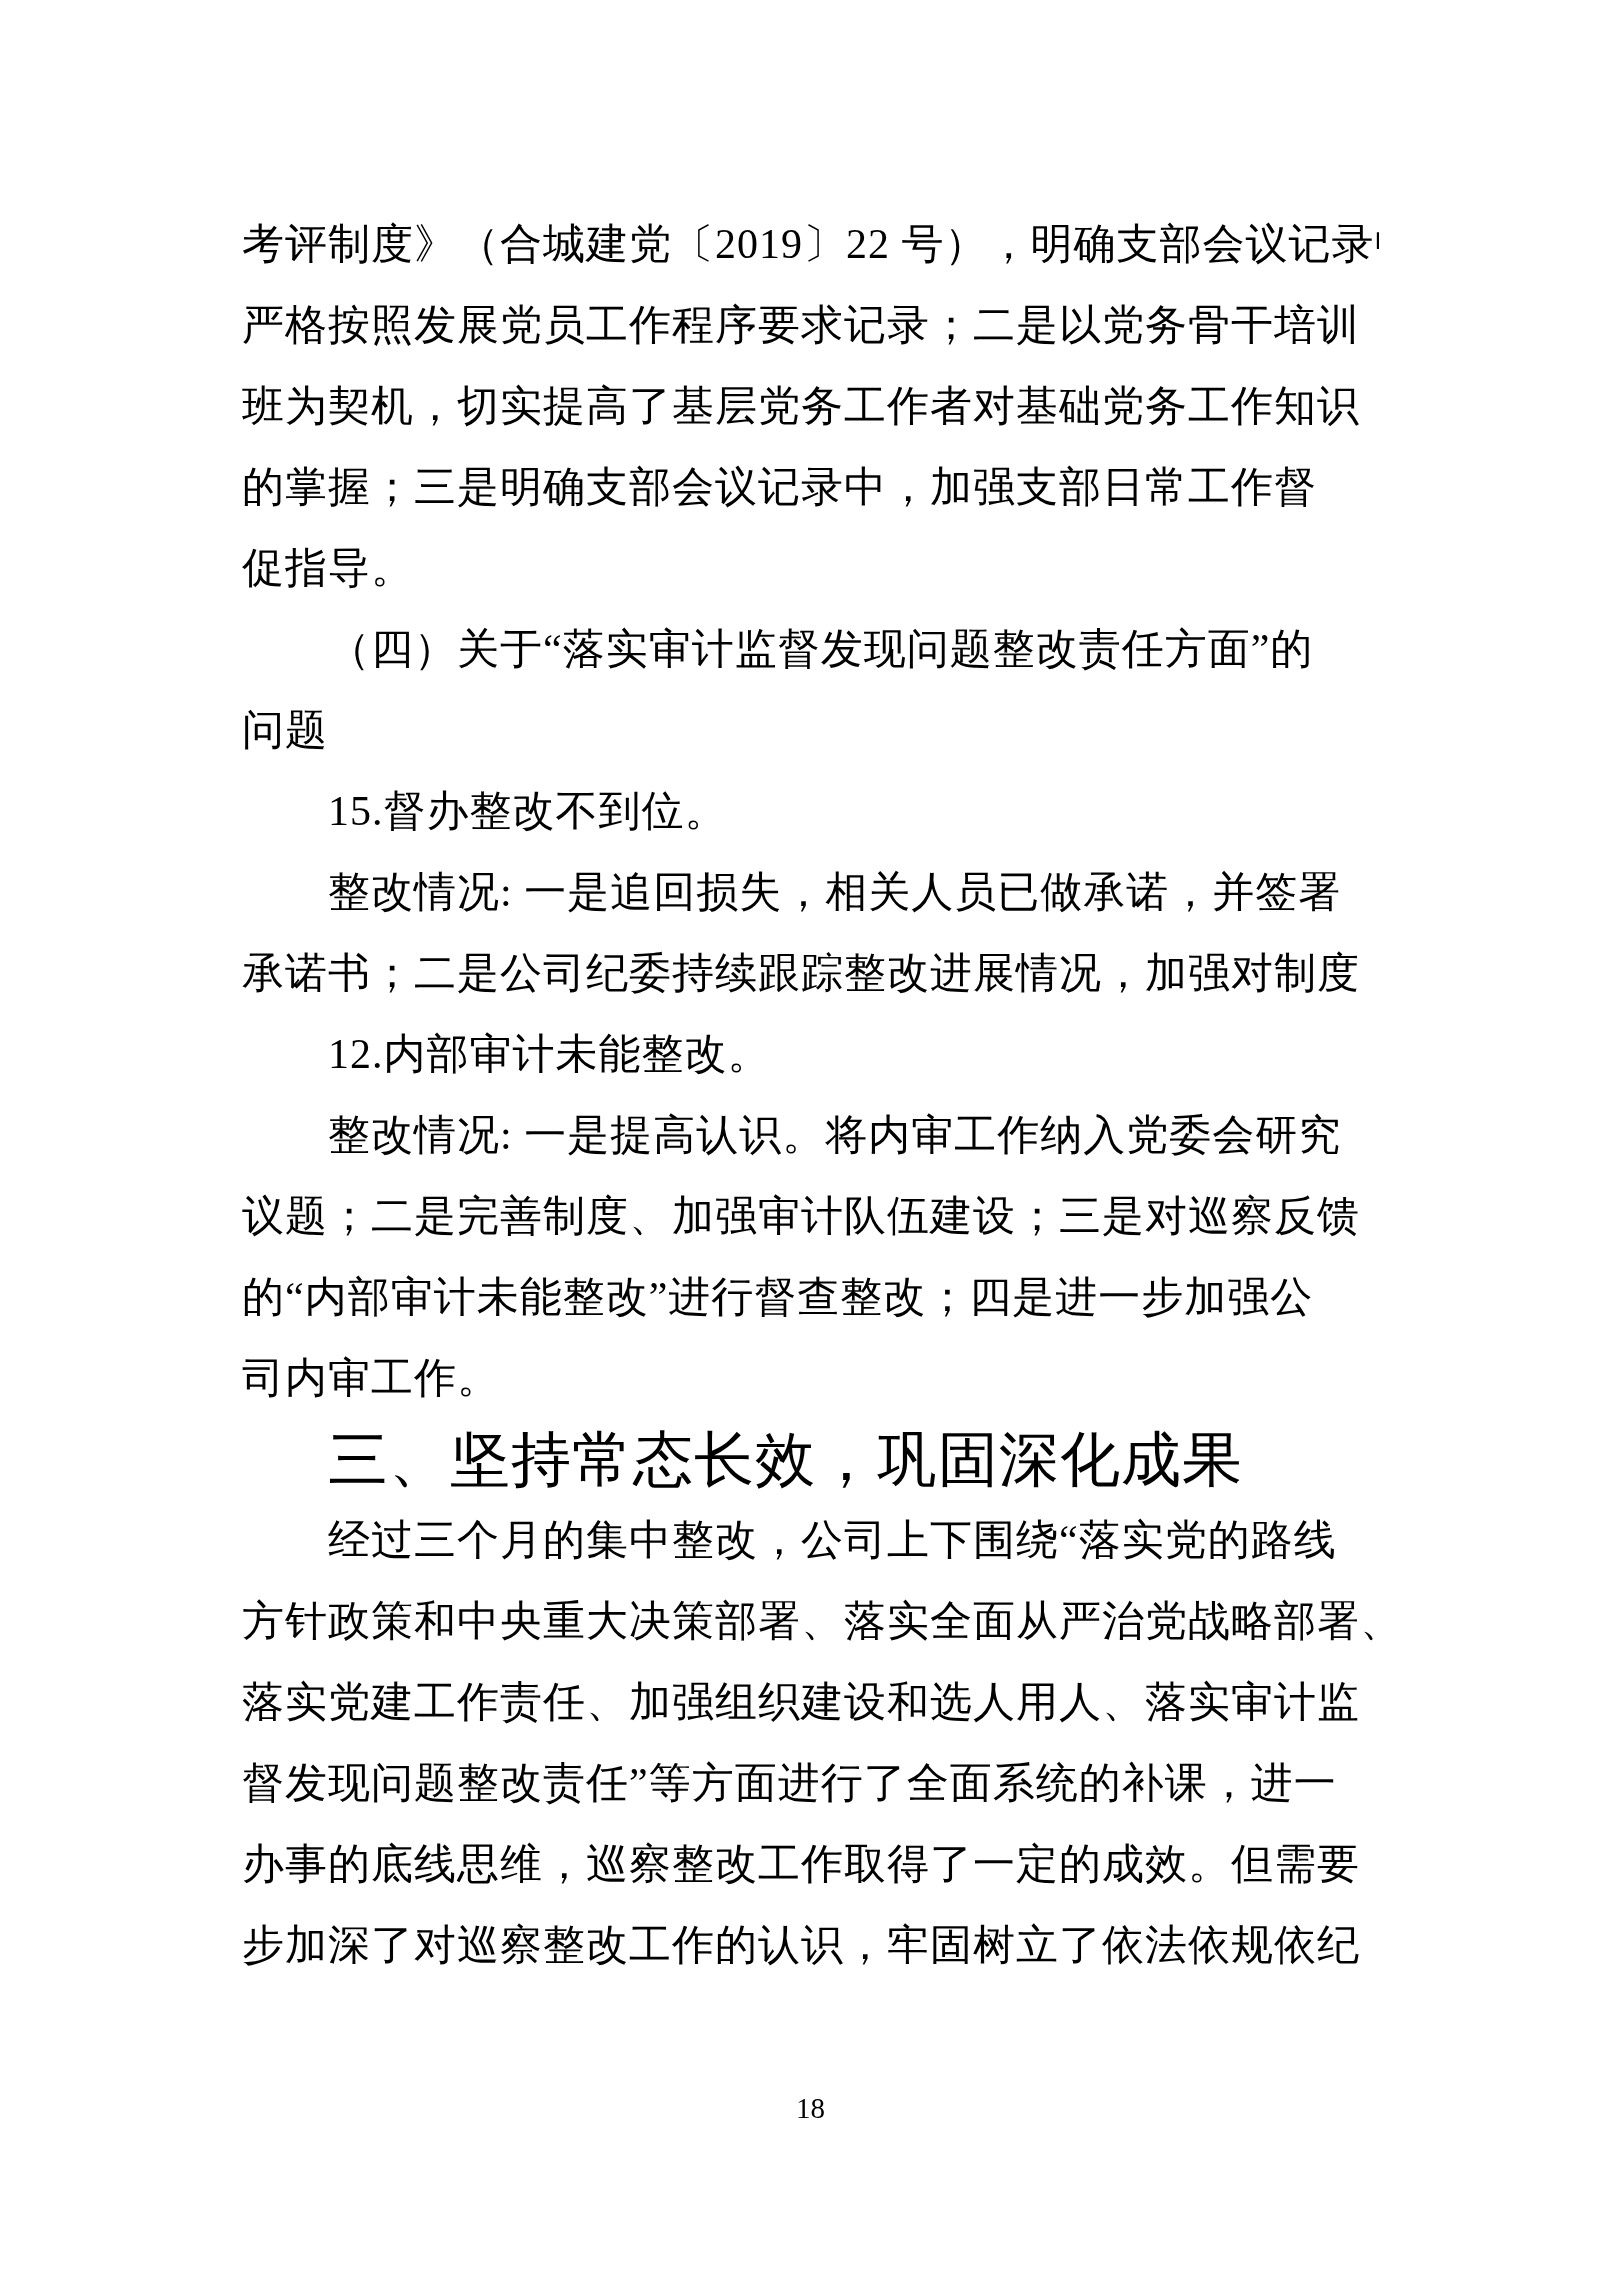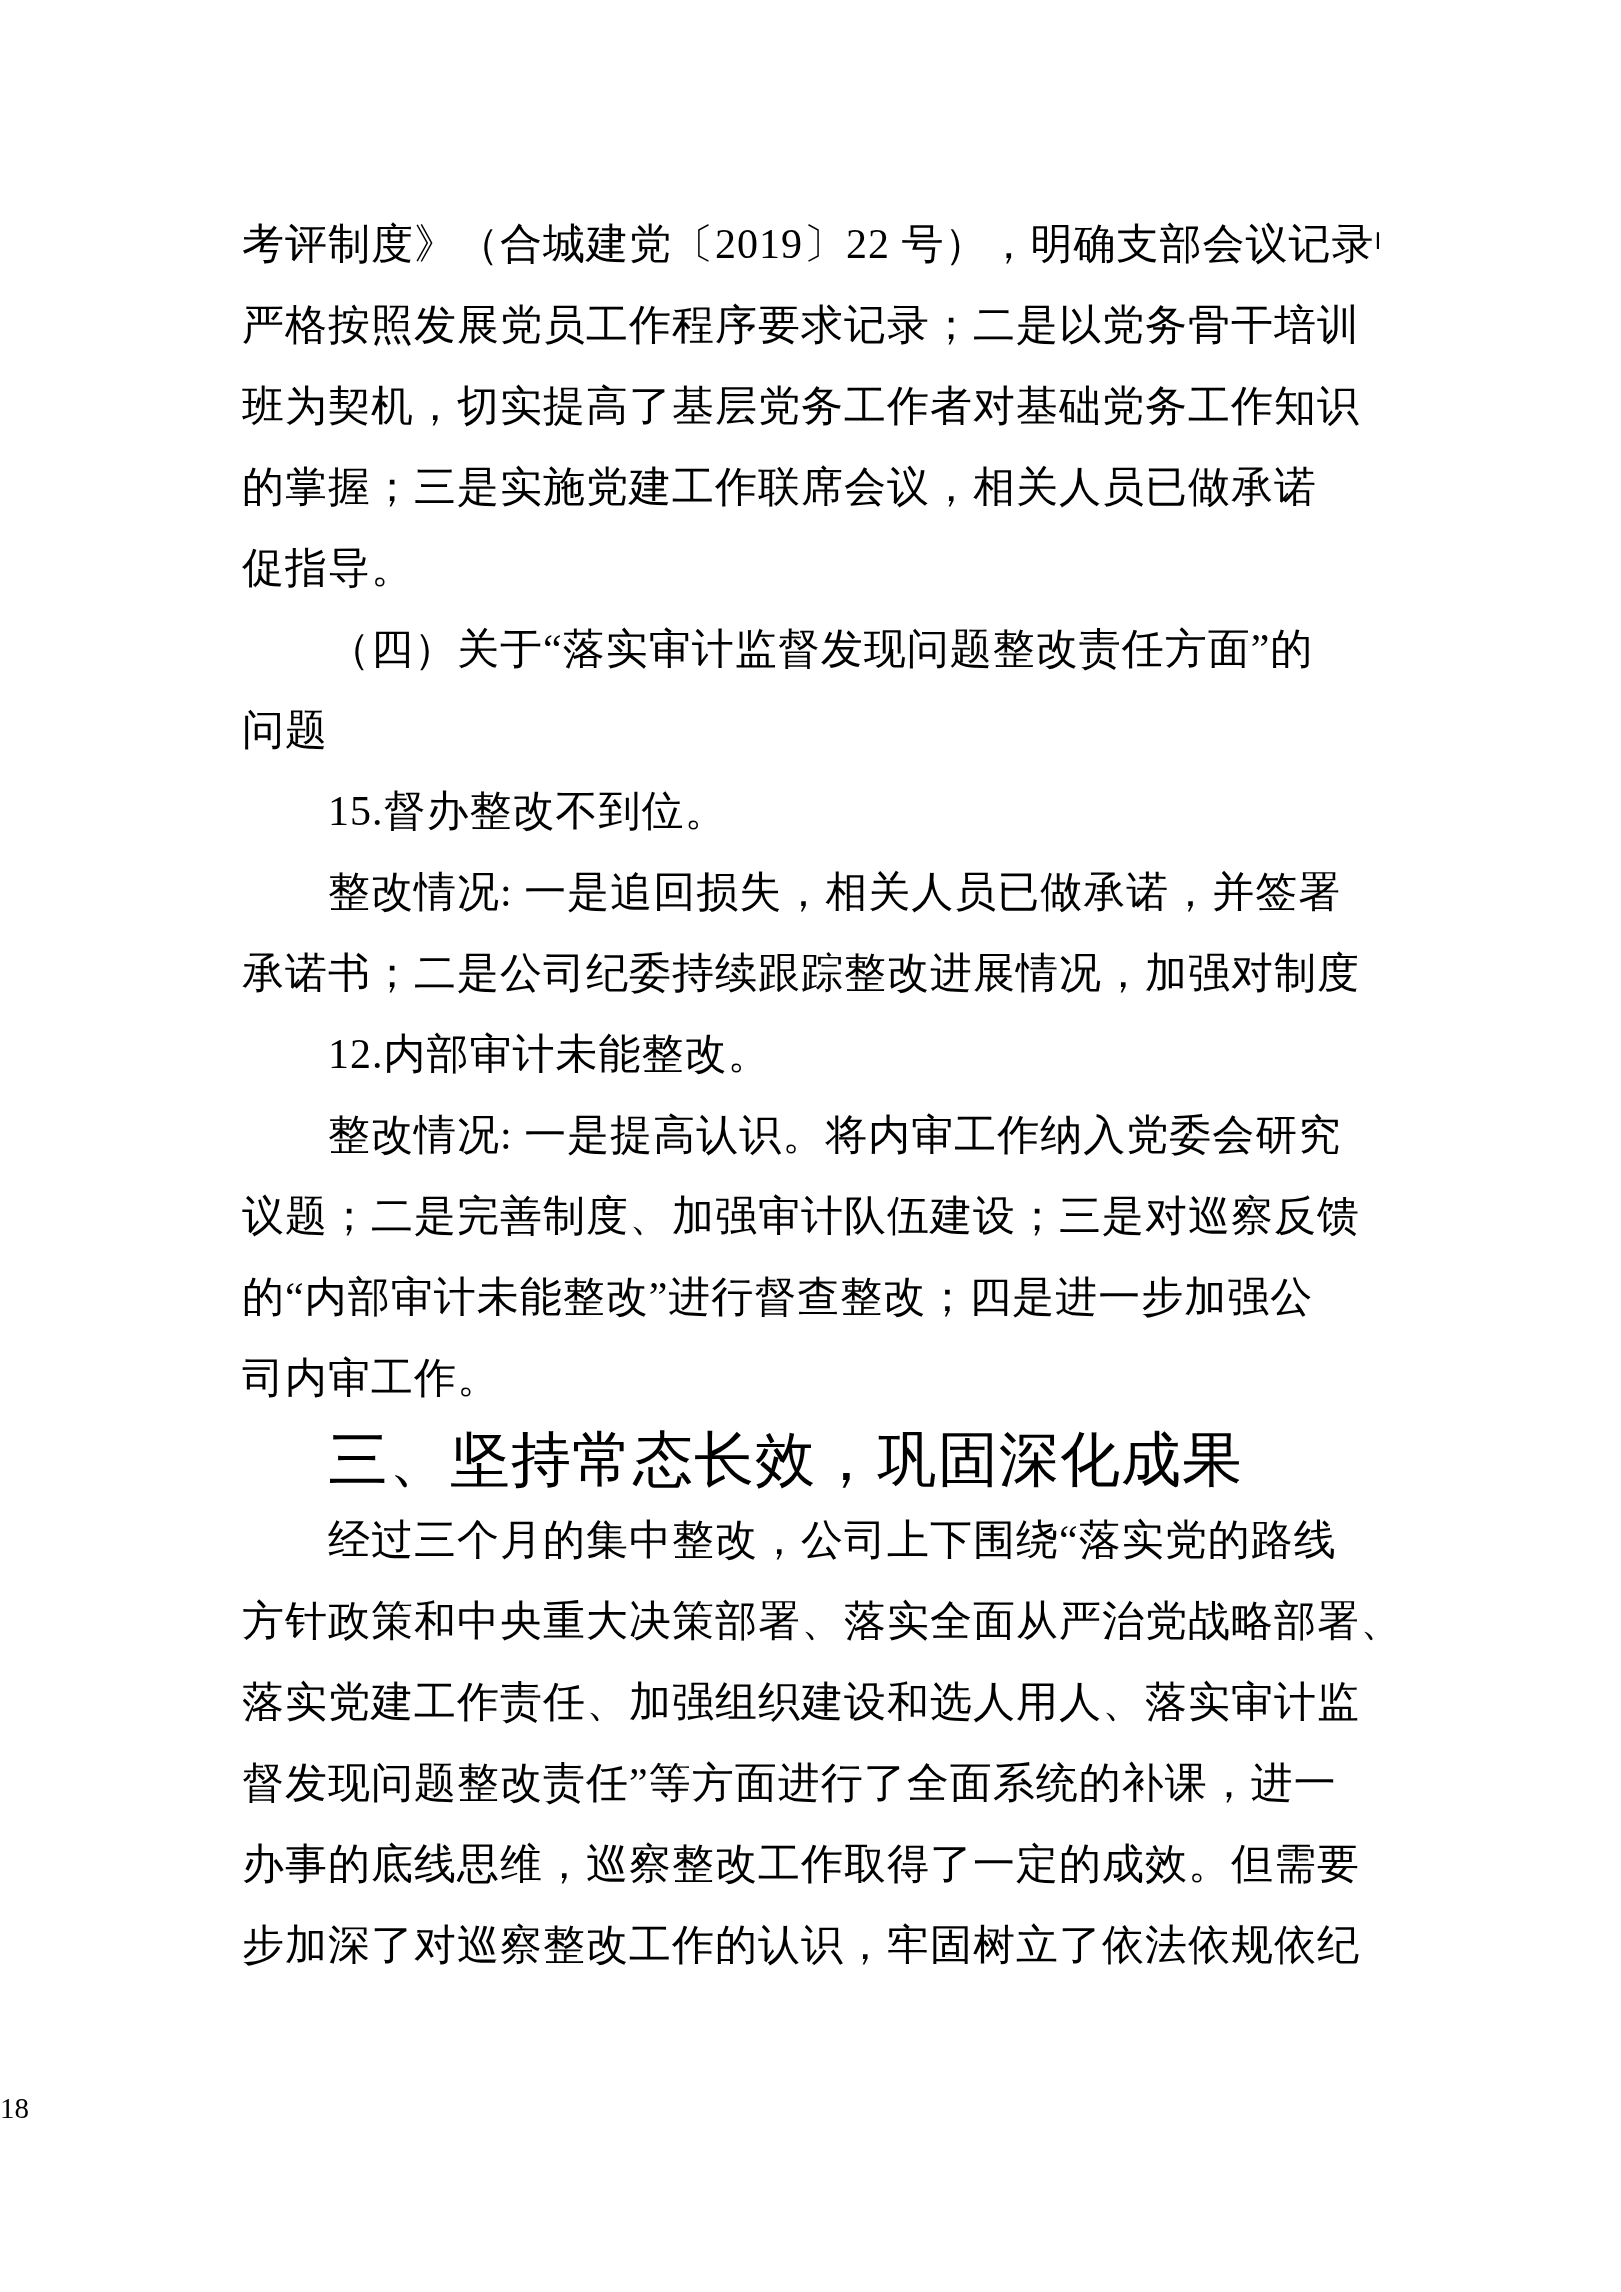--- a/index.html
+++ b/index.html
@@ -39,35 +39,35 @@
     font-size: 60px;
   }
   .line .b {
     font-weight: normal;
   }
   .footer {
     position: absolute;
     left: 0;
     top: 2084px;
     width: 1621px;
-    text-align: left;
+    text-align: center;
     font-family: "Liberation Serif", "DejaVu Serif", serif;
     font-size: 29px;
     line-height: 49px;
   }
 </style>
 </head>
 <body>
 
 <div class="page">
   <div class="text-body">
       <div class="line"><span>考评制度》（合城建党〔2019〕22 号），明确支部会议记录中</span></div>
       <div class="line"><span>严格按照发展党员工作程序要求记录；</span><span class="b">二是</span><span>以党务骨干培训</span></div>
       <div class="line"><span>班为契机，切实提高了基层党务工作者对基础党务工作知识</span></div>
-      <div class="line"><span>的掌握；</span><span class="b">三是</span><span>实施党建工作联席会议，相关人员已做承诺</span></div>
+      <div class="line"><span>的掌握；</span><span class="b">三是</span><span>明确支部会议记录中，加强支部日常工作督</span></div>
       <div class="line"><span>促指导。</span></div>
       <div class="line indent"><span class="b">（四）关于“落实审计监督发现问题整改责任方面”的</span></div>
       <div class="line"><span class="b">问题</span></div>
       <div class="line indent"><span class="b">15.督办整改不到位。</span></div>
       <div class="line indent"><span class="b">整改情况: 一是</span><span>追回损失，相关人员已做承诺，并签署</span></div>
       <div class="line"><span>承诺书；</span><span class="b">二是</span><span>公司纪委持续跟踪整改进展情况，加强对制度</span></div>
       <div class="line indent"><span class="b">12.内部审计未能整改。</span></div>
       <div class="line indent"><span class="b">整改情况: 一是</span><span>提高认识。将内审工作纳入党委会研究</span></div>
       <div class="line"><span>议题；</span><span class="b">二是</span><span>完善制度、加强审计队伍建设；</span><span class="b">三是</span><span>对巡察反馈</span></div>
       <div class="line"><span>的“内部审计未能整改”进行督查整改；</span><span class="b">四是</span><span>进一步加强公</span></div>

